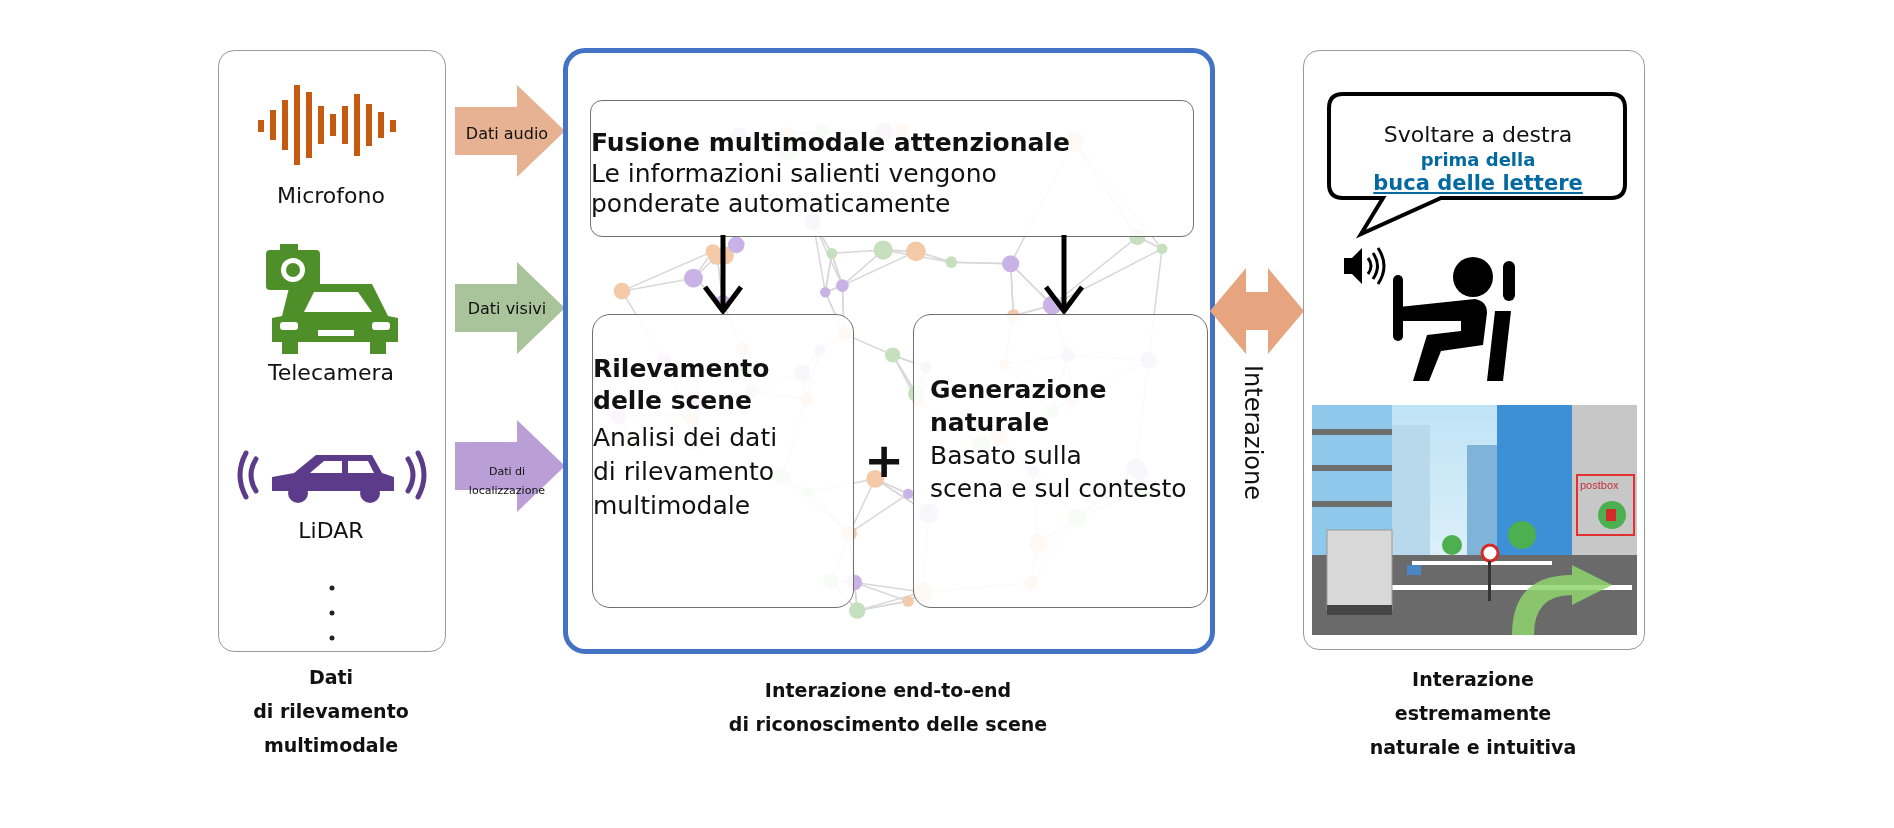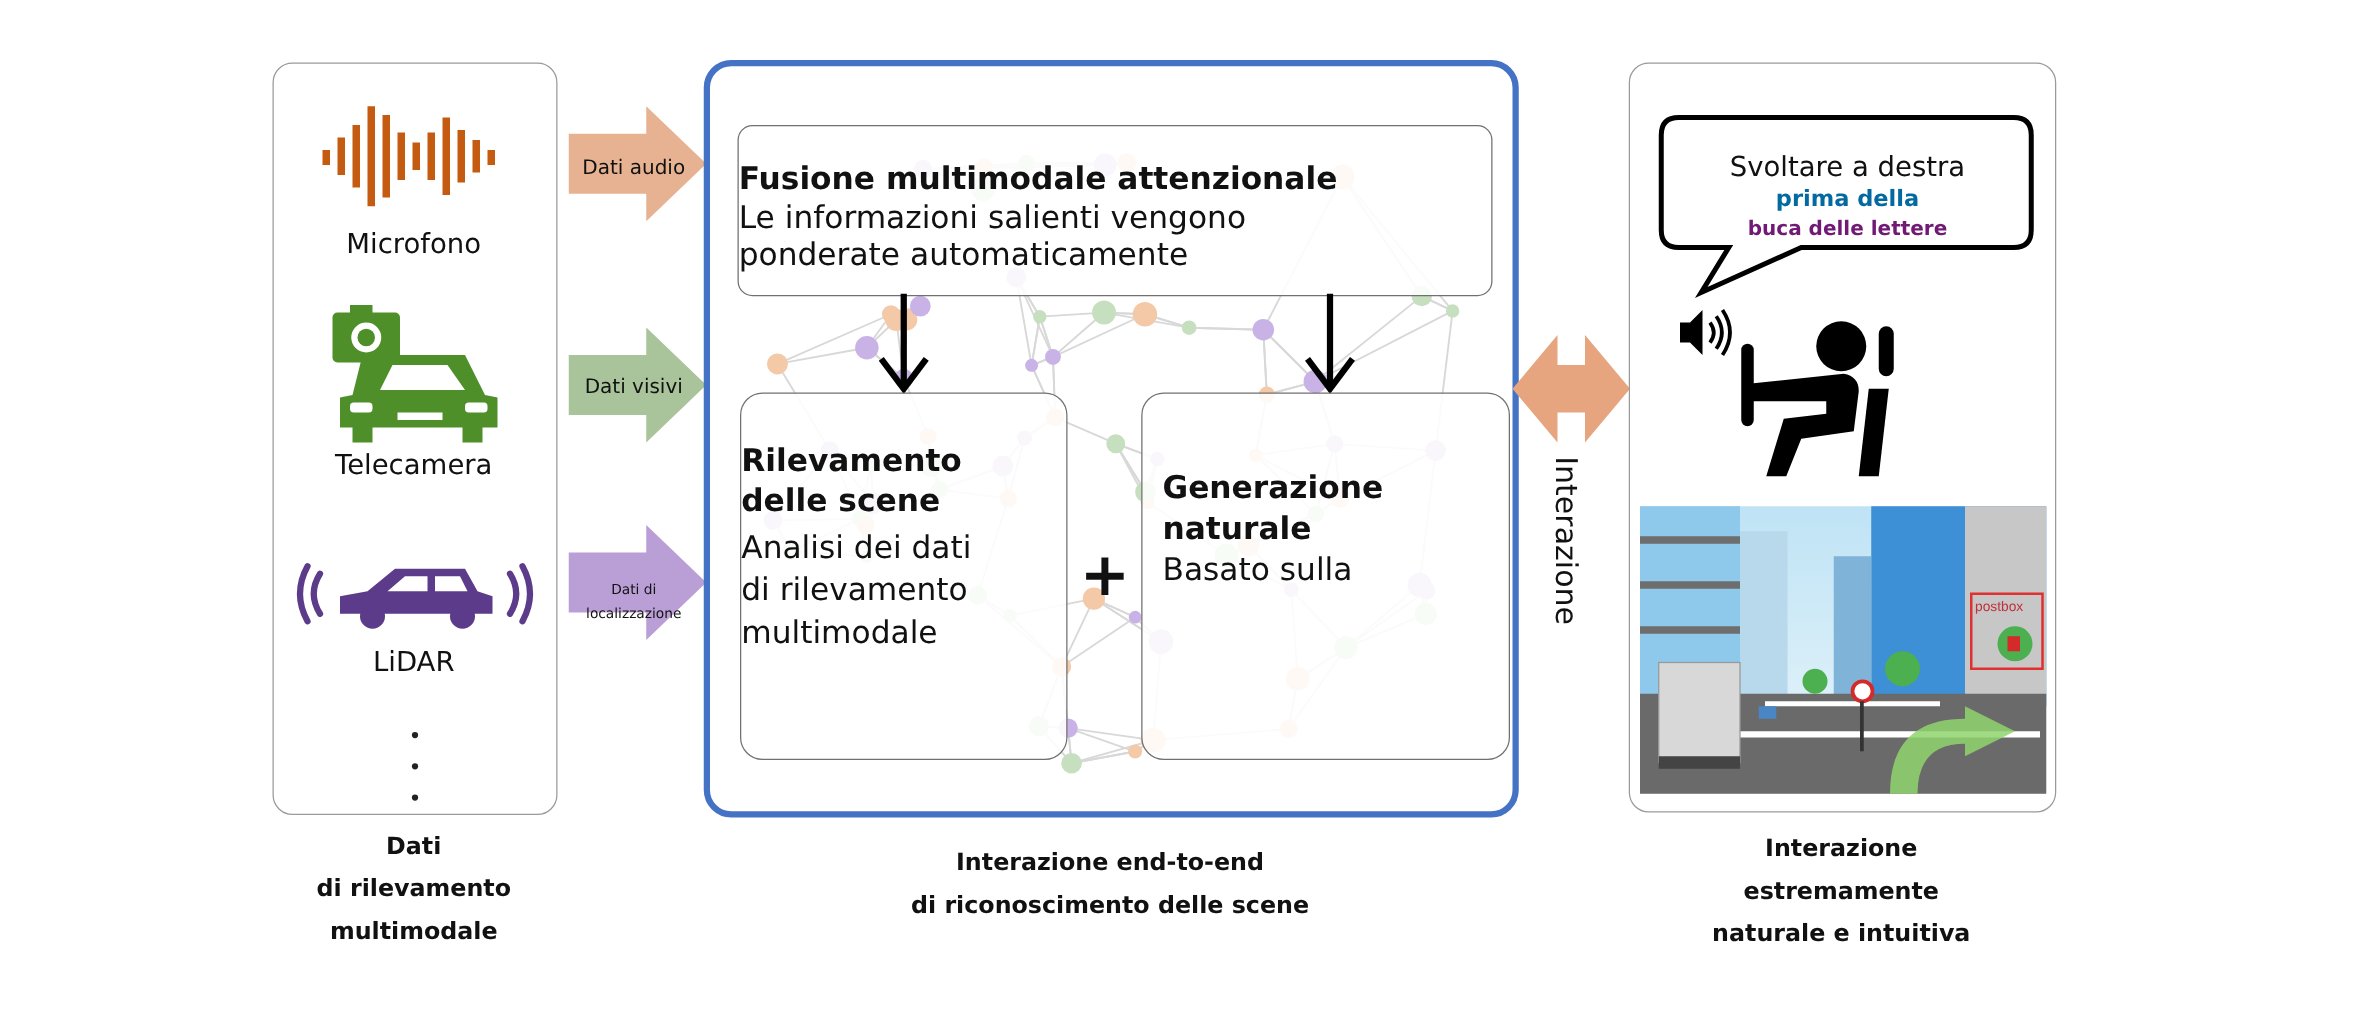--- a/index.html
+++ b/index.html
@@ -408,41 +408,42 @@
   <div style="font-size:25px; line-height:34px;">di rilevamento</div>
   <div style="font-size:25px; line-height:34px;">multimodale</div>
 </div>
 
 <div class="abs bold" style="left:862px; top:436px; width:44px; text-align:center; font-size:48px; line-height:48px;">+</div>
 
 <div class="rbox" style="left:913px; top:314px; width:277px; height:292px;padding-left:16px;">
   <div class="bold" style="font-size:25px; line-height:33px; margin-top:58px;">Generazione</div>
   <div class="bold" style="font-size:25px; line-height:33px;">naturale</div>
   <div style="font-size:25px; line-height:33px;">Basato sulla</div>
+  <div style="font-size:25px; line-height:33px;">scena e sul contesto</div>
 </div>
 
 <div class="caption" style="left:563px; top:673px; width:650px;">
   <div>Interazione end-to-end</div>
   <div>di riconoscimento delle scene</div>
 </div>
 
 <svg style="left:1210px; top:268px;" width="94" height="86" viewBox="0 0 94 86">
   <path d="M0 43 L36 0 L36 24 L58 24 L58 0 L94 43 L58 86 L58 62 L36 62 L36 86 Z" fill="#e6a57e"></path>
 </svg>
 <div class="abs" style="left:1267px; top:365px; font-size:24px; transform-origin:0 0; transform:rotate(90deg); white-space:nowrap;">Interazione</div>
 
 <div class="panel" style="left:1303px; top:50px; width:340px; height:598px;"></div>
 
 <svg style="left:1325px; top:90px;" width="305" height="150" viewBox="0 0 305 150">
   <path d="M18 4 H286 Q300 4 300 18 V94 Q300 108 286 108 H116 L36 144 L58 108 H18 Q4 108 4 94 V18 Q4 4 18 4 Z" fill="#fff" stroke="#000" stroke-width="4"></path>
 </svg>
 <div class="abs" style="left:1329px; top:121px; width:298px; text-align:center;">
   <div style="font-size:22px; line-height:27px;">Svoltare a destra</div>
   <div class="bold" style="font-size:18px; line-height:23px; color:#0369a1;">prima della</div>
-  <div class="bold" style="font-size:16px; line-height:24px; color:#701a75;">buca delle lettere</div>
+  <div class="bold" style="font-size:21px; line-height:24px; color:#0369a1;text-decoration:underline;">buca delle lettere</div>
 </div>
 
 <svg style="left:1342px; top:242px;" width="50" height="50" viewBox="0 0 50 50">
   <path d="M2 16 H10 L20 6 V42 L10 32 H2 Z" fill="#000"></path>
   <g fill="none" stroke="#000" stroke-width="3">
     <path d="M26 16 Q32 24 26 32"></path>
     <path d="M31 11 Q40 24 31 37"></path>
     <path d="M36 6 Q48 24 36 42"></path>
   </g>
 </svg>

